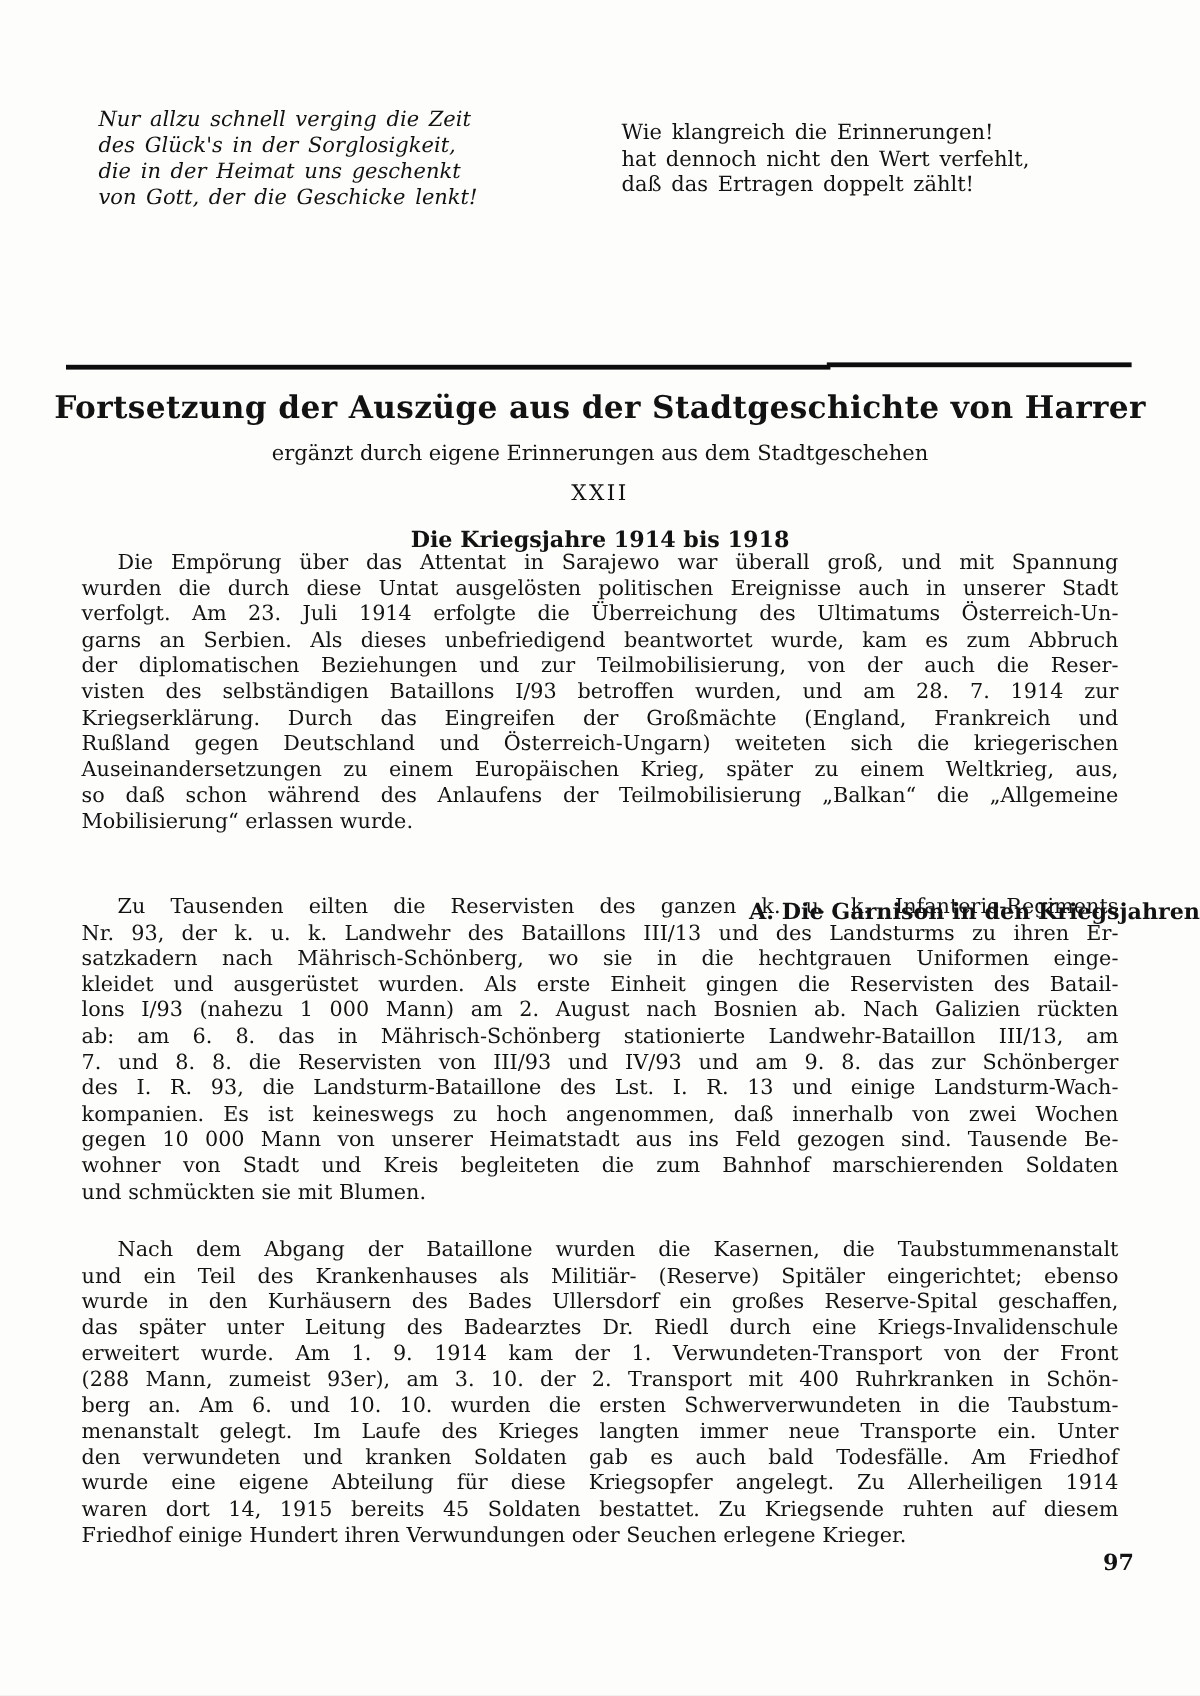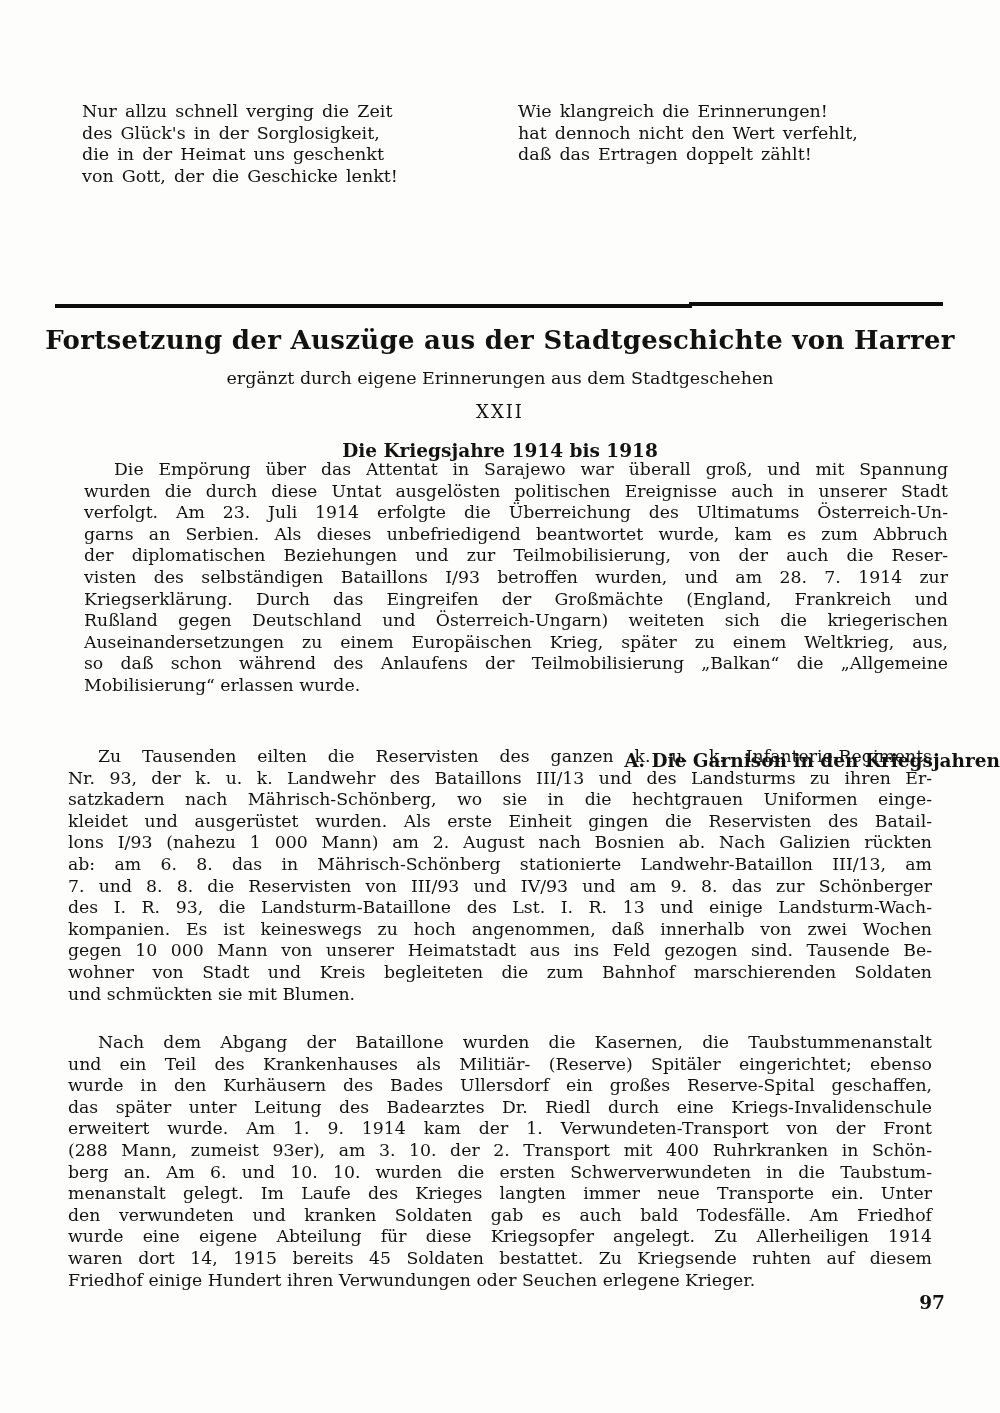--- a/index.html
+++ b/index.html
@@ -19,21 +19,21 @@
   }
 
   
   .stanza {
     position: absolute;
     font-size: 17.5px;
     line-height: 23px;
     word-spacing: 2.5px;
     white-space: nowrap;
   }
-  .stanza-left   { left: 82px;  top: 101px; }
+  .stanza-left   { left: 82px;  top: 90px; font-style: italic; }
   .stanza-right  { left: 518px; top: 101px; }
   .stanza-center { left: 332px; top: 200px; }
 
   
   .rule { position: absolute; left: 55px; top: 302px; width: 888px; height: 7px; }
   .rule .seg { position: absolute; background: #0d0d0d; }
   .rule .seg-left  { left: 0;     top: 2px; width: 637px; height: 4px; }
   .rule .seg-right { left: 634px; top: 0;   width: 254px; height: 4px; }
 
   
@@ -59,21 +59,21 @@
     text-align: right; font-size: 18.5px; font-weight: bold;
   }
 
   
   .para {
     position: absolute;
     left: 68px;
     width: 864px;
     font-size: 17.3px;
   }
-  .para-1 { top: 459px; margin-left: 16px; }
+  .para-1 { top: 459px; }
   .para-2 { top: 746px; }
   .para-3 { top: 1032px; }
 
   .tline {
     line-height: 21.6px;
     white-space: normal;
   }
   .jline {
     text-align: justify;
     text-align-last: justify;

